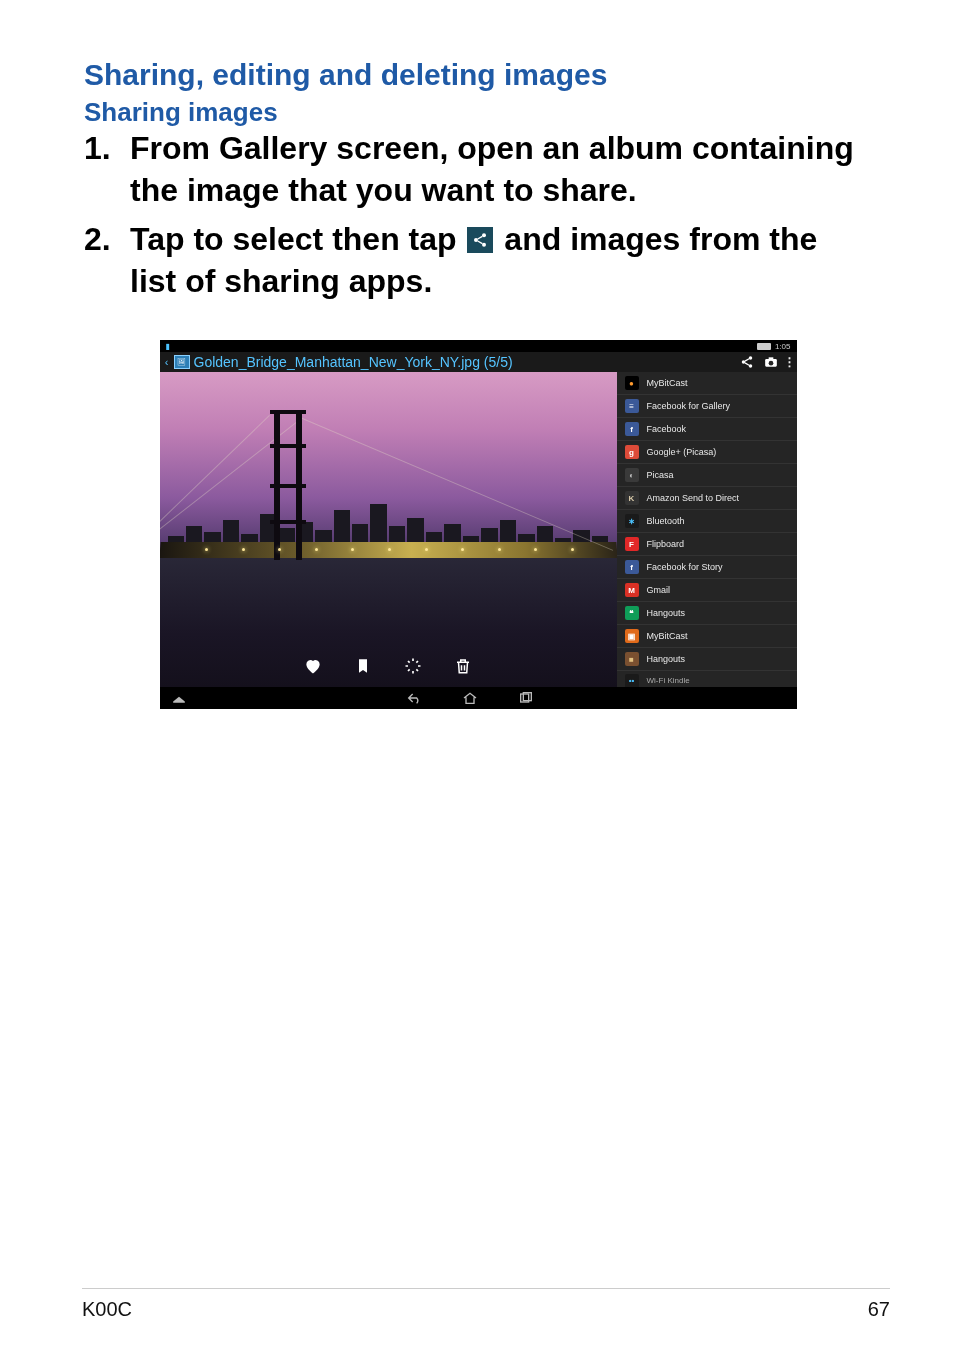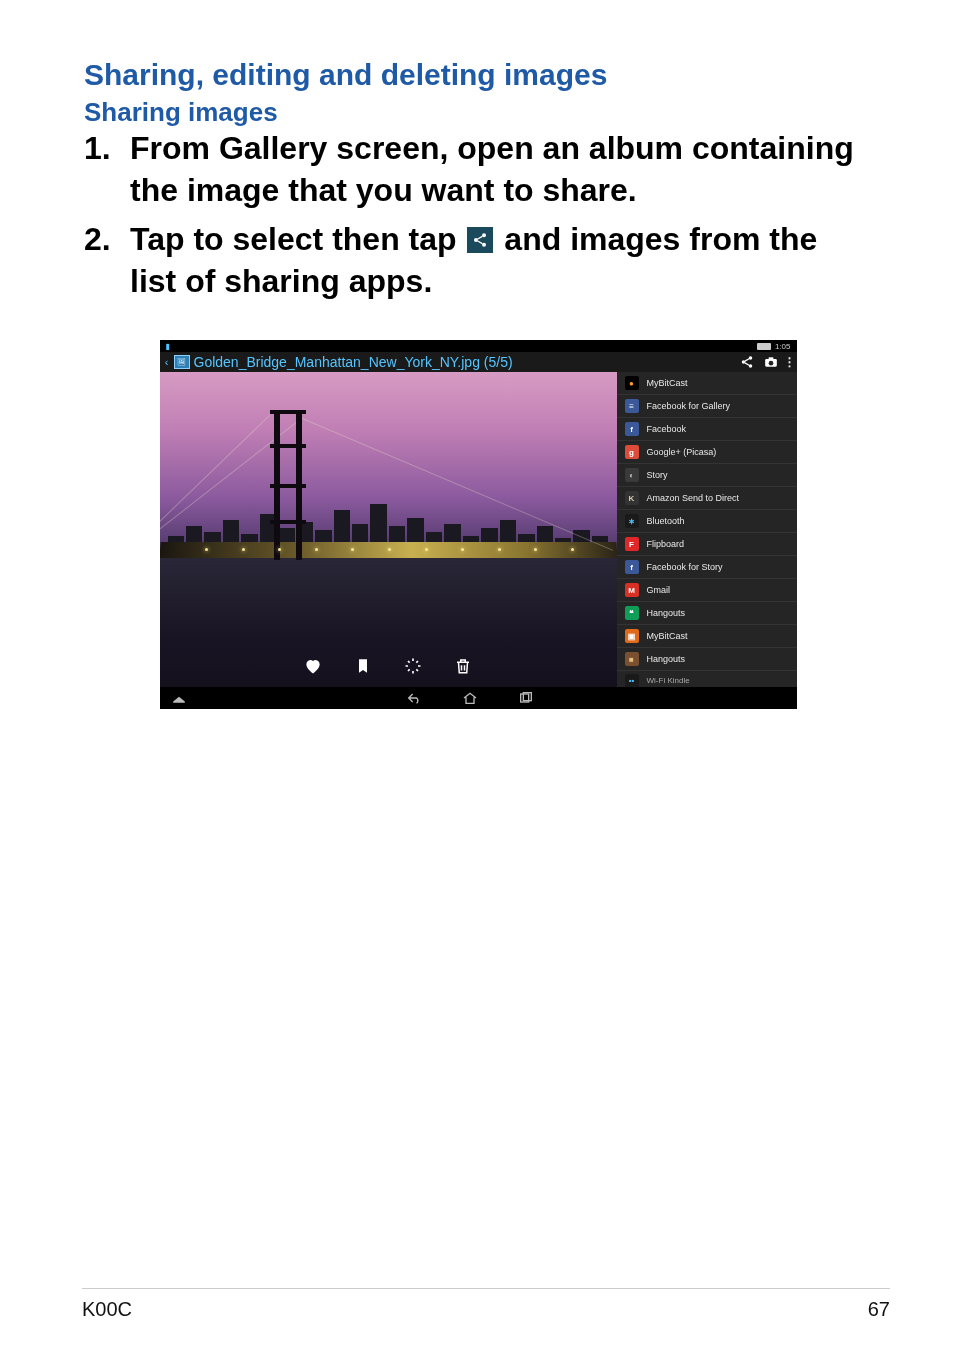--- a/index.html
+++ b/index.html
@@ -398,21 +398,21 @@
           <div class="share-item">
             <div class="app-icon" style="background: rgb(59, 89, 152); color: rgb(255, 255, 255);">f</div>
             <span>Facebook</span>
           </div>
           <div class="share-item">
             <div class="app-icon" style="background: rgb(221, 75, 57); color: rgb(255, 255, 255);">g</div>
             <span>Google+ (Picasa)</span>
           </div>
           <div class="share-item">
             <div class="app-icon" style="background: rgb(58, 58, 58); color: rgb(192, 192, 192);">◐</div>
-            <span>Story</span>
+            <span>Picasa</span>
           </div>
           <div class="share-item">
             <div class="app-icon" style="background: rgb(51, 51, 51); color: rgb(216, 201, 168);">K</div>
             <span>Amazon Send to Direct</span>
           </div>
           <div class="share-item">
             <div class="app-icon" style="background: rgb(26, 26, 26); color: rgb(75, 195, 255);">∗</div>
             <span>Bluetooth</span>
           </div>
           <div class="share-item">

